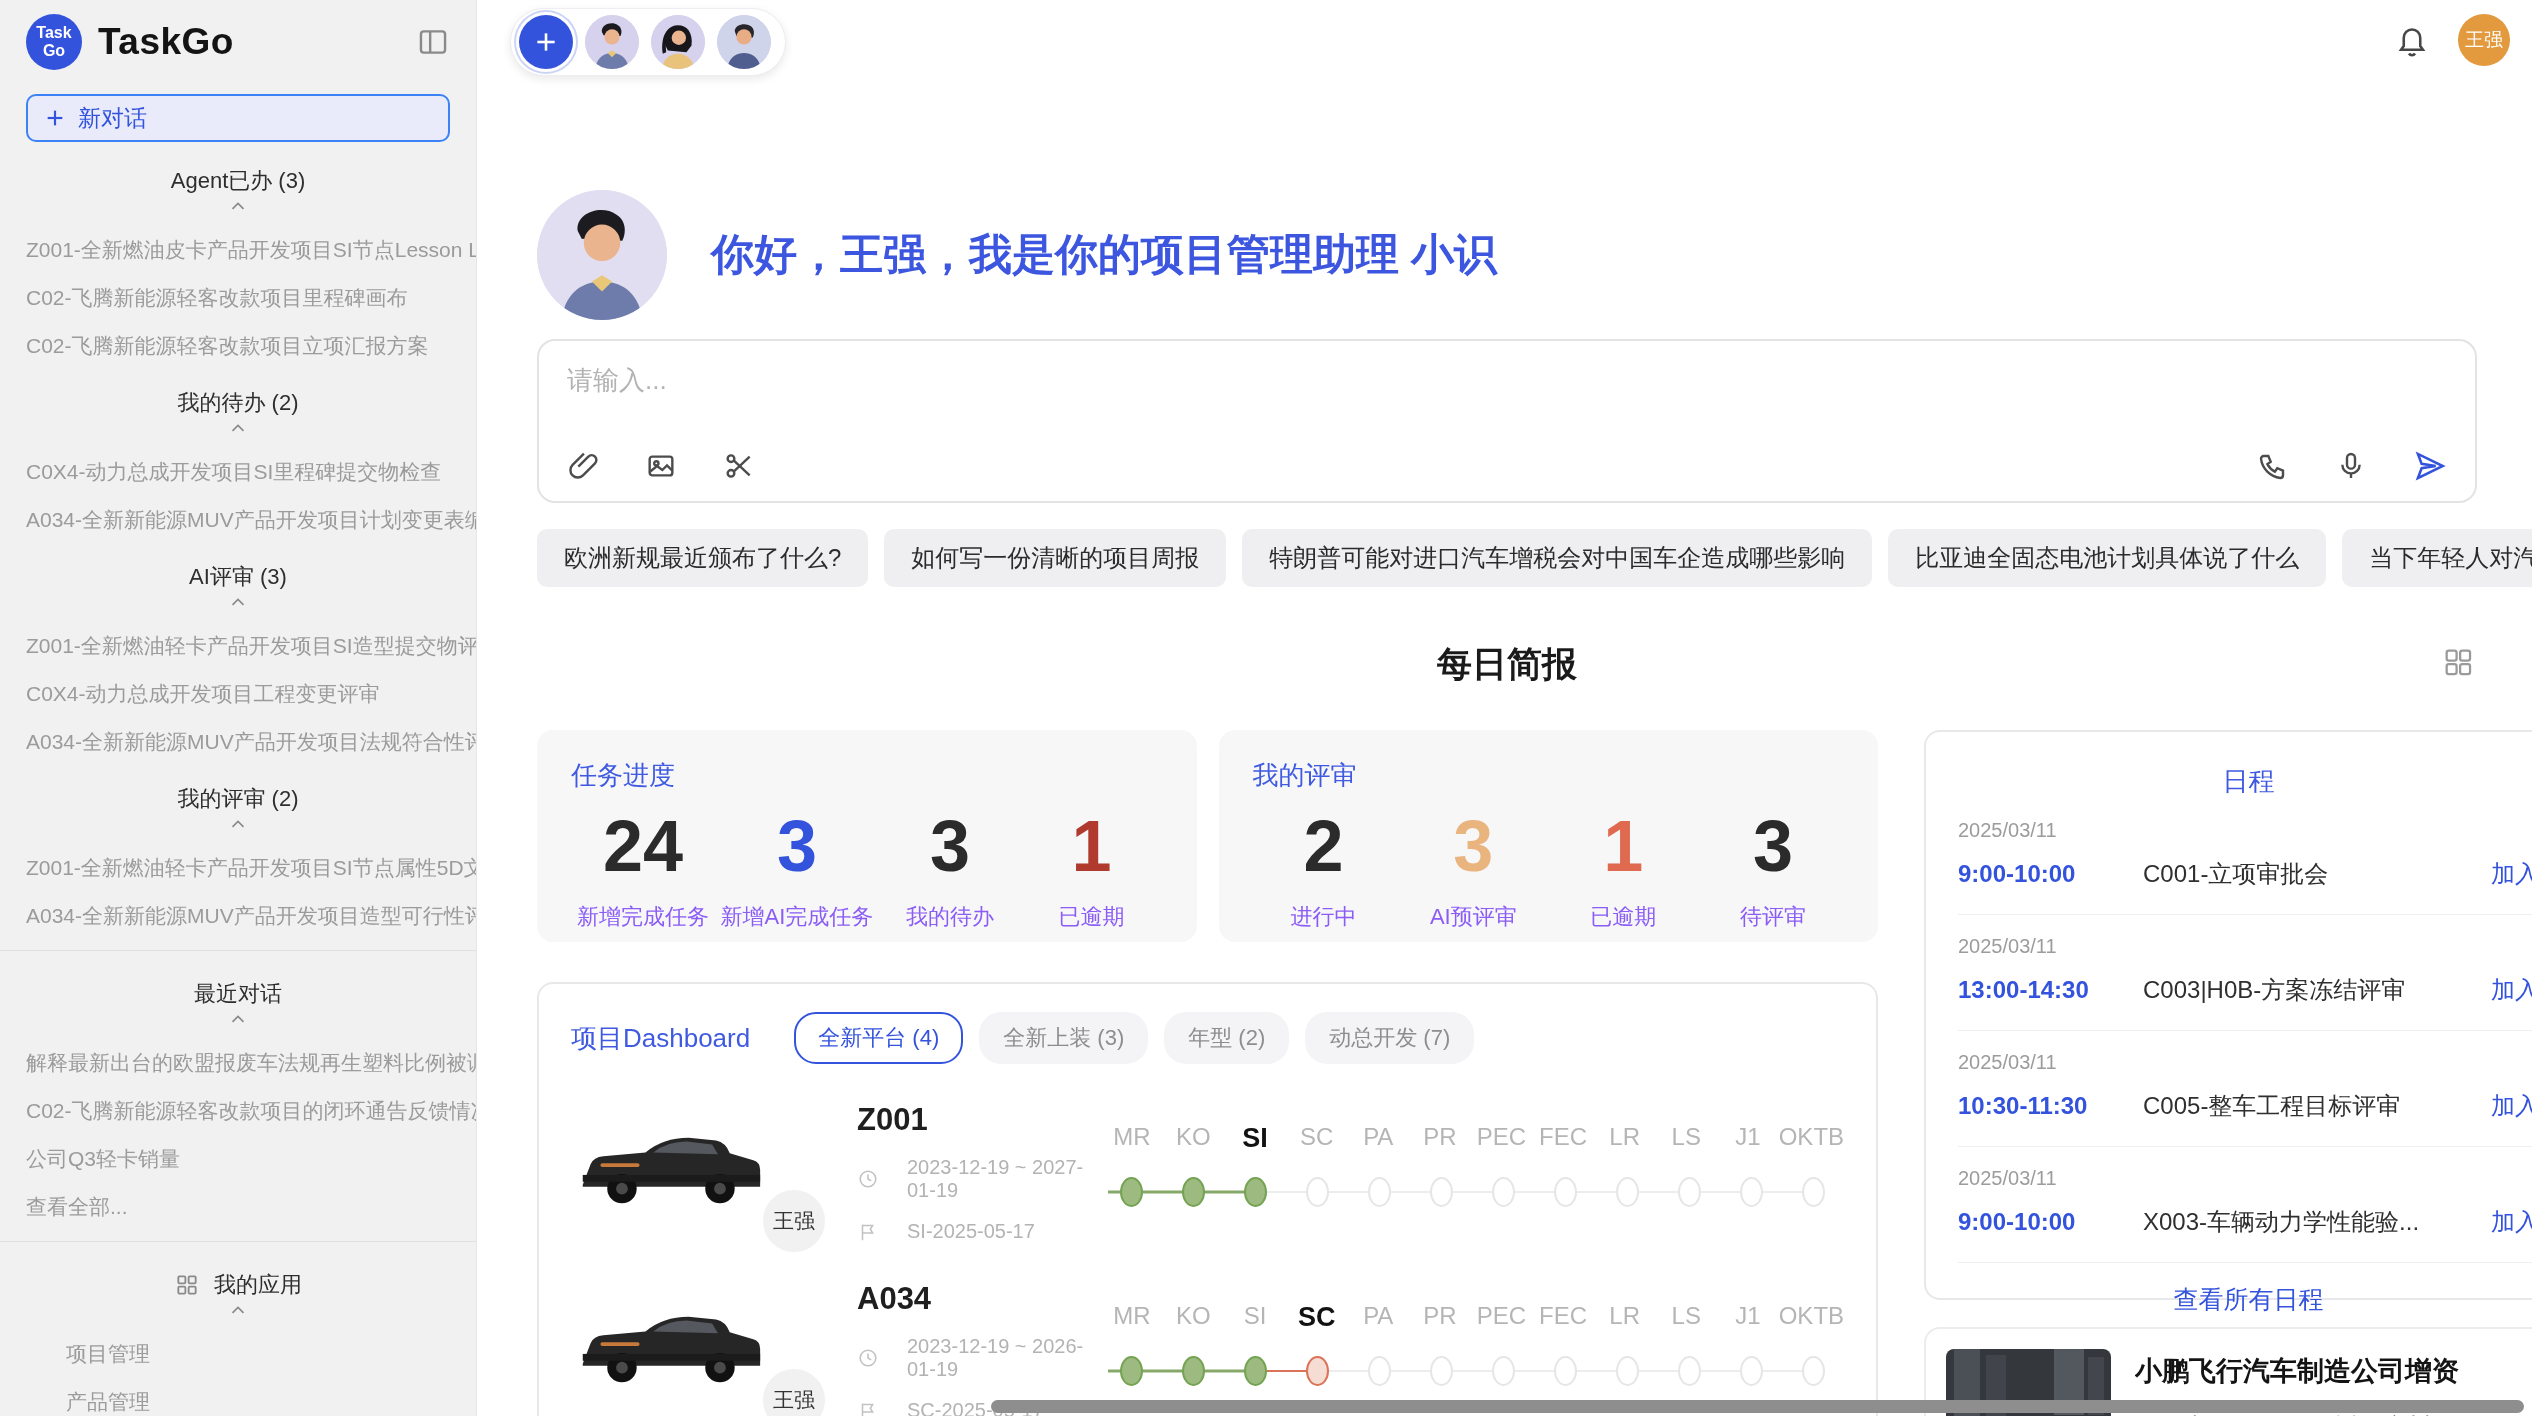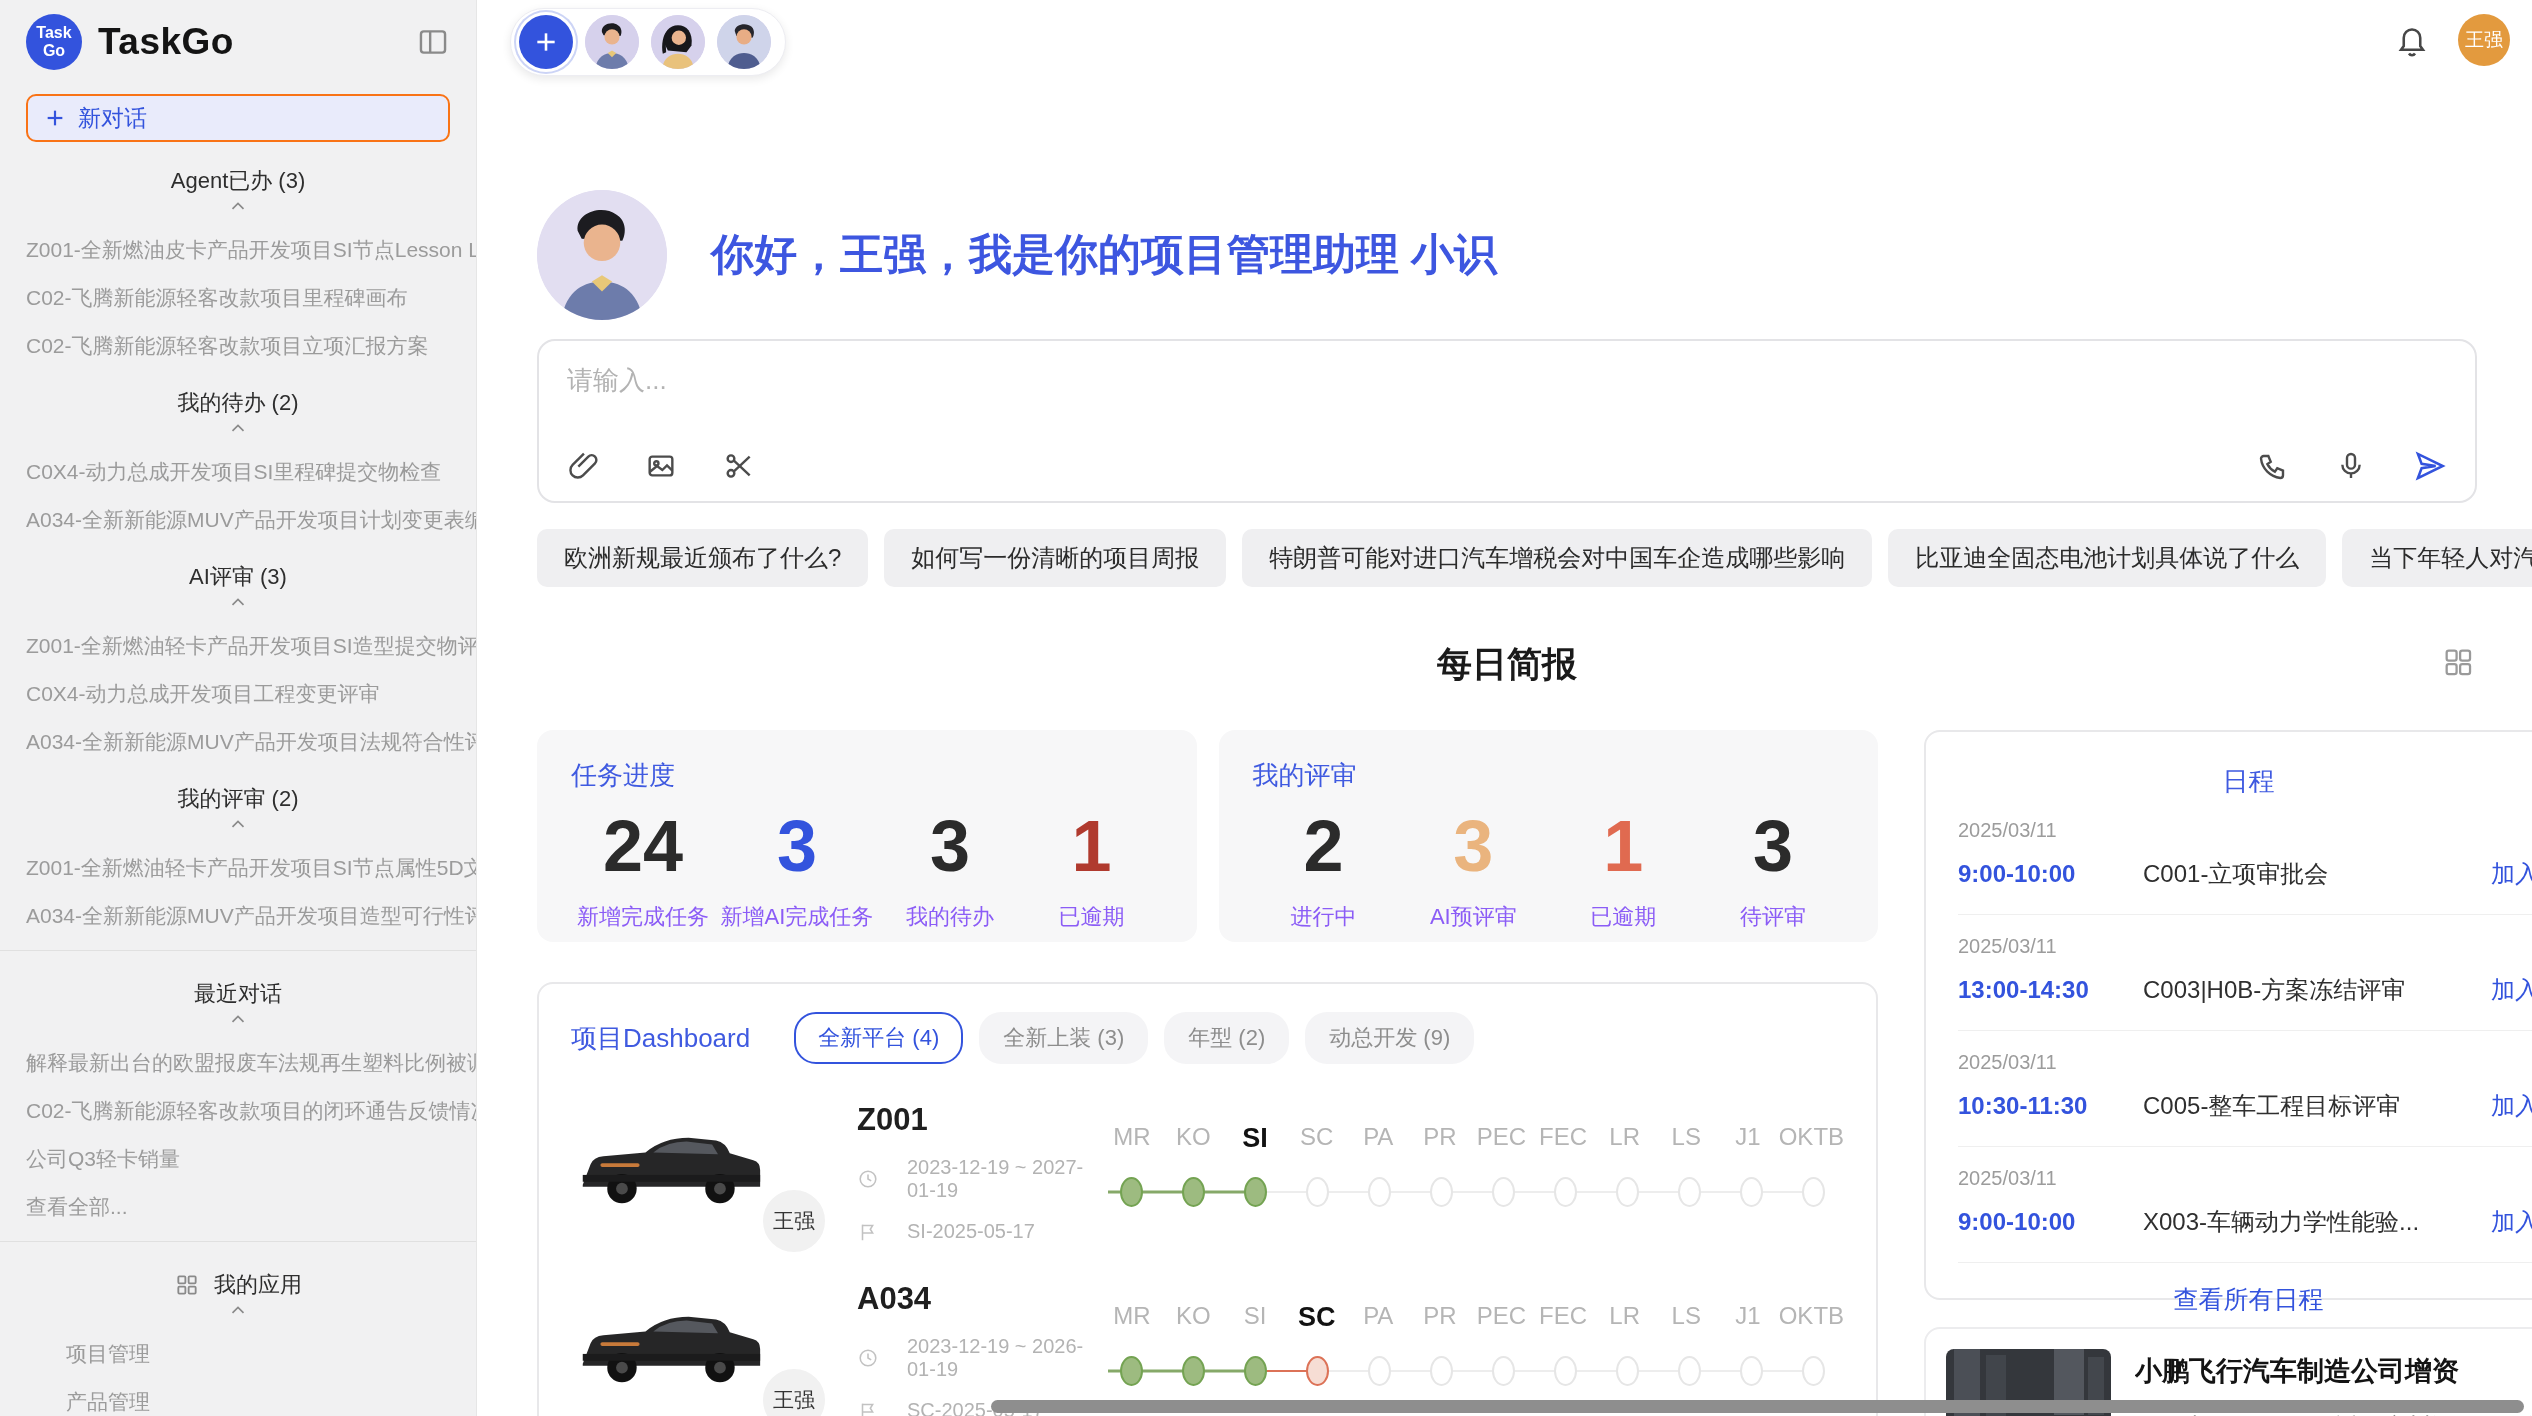--- a/index.html
+++ b/index.html
@@ -6,21 +6,21 @@
   html,body { width:2532px; height:1416px; overflow:hidden; background:#fff; }
   .page { position:relative; width:2532px; height:1416px; overflow:hidden; }
 
   
   .sidebar { position:absolute; left:0; top:0; width:477px; height:100%; background:#f1f1f2; border-right:1px solid #e6e6e6; display:flex; flex-direction:column; padding-top:14px; }
   .sb-header { display:flex; align-items:center; gap:16px; padding:0 26px; }
   .logo { width:56px; height:56px; border-radius:50%; background:var(--accent,#3353dd); color:#fff; display:flex; flex-direction:column; align-items:center; justify-content:center; font-size:16px; font-weight:700; line-height:1.15; flex:0 0 56px; }
   .app-title { flex:1; font-size:37px; font-weight:700; color:#141414; letter-spacing:.5px; }
   .icon { display:inline-flex; align-items:center; justify-content:center; color:#8a8a8a; }
   .icon svg { display:block; }
-  .new-chat { margin:24px 26px 6px; height:48px; border-radius:10px; background:#e9ebfb; border:2px solid #f97316; color:var(--accent,#3353dd); display:flex; align-items:center; gap:12px; padding:0 16px; font-size:23px; cursor:pointer; }
+  .new-chat { margin:24px 26px 6px; height:48px; border-radius:10px; background:#e9ebfb; border:2px solid #3b82f6; color:var(--accent,#3353dd); display:flex; align-items:center; gap:12px; padding:0 16px; font-size:23px; cursor:pointer; }
   .sb-body { flex:1; overflow:hidden; padding-bottom:6px; }
   .sb-sec-head { display:flex; align-items:center; justify-content:space-between; padding:18px 26px 8px; color:#3d3d3d; font-size:22px;flex-direction:column; }
   .sb-sec-head .left { display:flex; align-items:center; gap:14px; color:#2e2e2e; }
   .sb-item { padding:10px 26px; color:#9b9b9b; font-size:21px; white-space:nowrap; overflow:hidden; cursor:pointer; }
   .sb-item.sub { padding-left:66px; }
   .sb-row { display:flex; align-items:center; gap:14px; padding:10px 26px; color:#2e2e2e; font-size:22px; cursor:pointer; }
   .sb-divider { height:1px; background:#e0e0e0; margin:10px 0; }
 
   
   .main { position:absolute; left:477px; top:0; right:0; height:100%; background:#fff; }
@@ -428,21 +428,21 @@
             </div>
           </div>
 
           <div class="dashboard-card">
             <div class="dash-header">
               <div class="dash-title">项目Dashboard</div>
               <div class="tabs">
                 <div class="tab active">全新平台 (4)</div>
                 <div class="tab">全新上装 (3)</div>
                 <div class="tab">年型 (2)</div>
-                <div class="tab">动总开发 (9)</div>
+                <div class="tab">动总开发 (7)</div>
               </div>
             </div>
 
             <div class="project-row">
               <div class="proj-media">
                 <svg class="car" viewBox="0 0 200 104">
                   <path d="M12 66 L20 45 Q23 38 33 37 L76 33 Q94 18 120 18 L148 21 Q158 23 162 34 L186 41 Q193 43 193 51 L193 68 L12 68 Z" fill="#262627"></path>
                   <path d="M84 33 Q98 22 118 22 L144 25 L150 35 Z" fill="#55585e"></path>
                   <circle cx="52" cy="70" r="15" fill="#111"></circle>
                     <circle cx="52" cy="70" r="6" fill="#4a4a4a"></circle>

